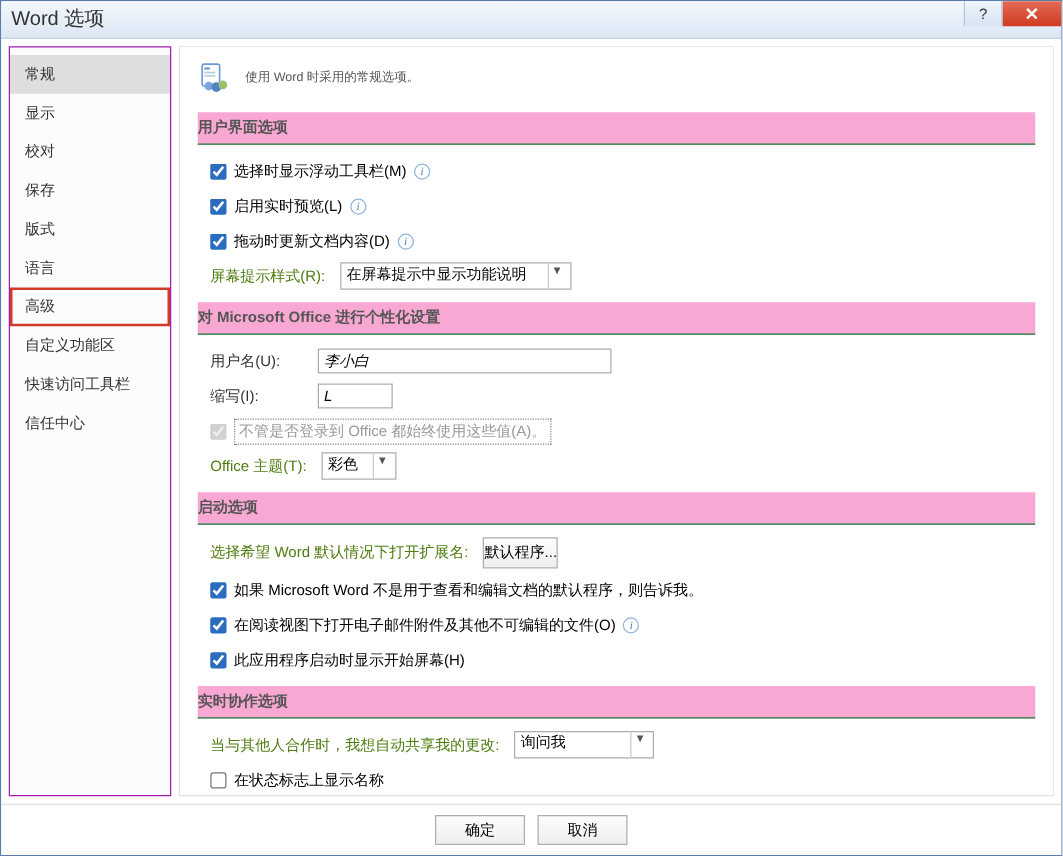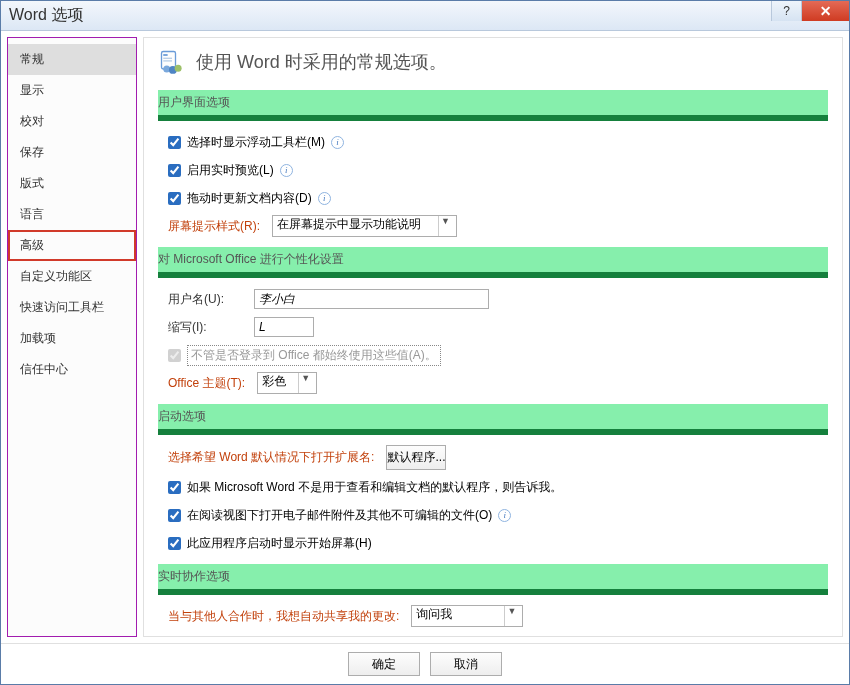--- a/index.html
+++ b/index.html
@@ -18,32 +18,32 @@
 
 .sidebar { width: 130px; background: #fcfcfc; border: 1px solid #a21caf; padding: 6px 0; }
 .sidebar .item { padding: 7px 12px; color: #333; cursor: pointer; position: relative; }
 .sidebar .item.selected { background: #dedede; }
 .sidebar .item.boxed { outline: 2px solid #d13a2a; outline-offset: -2px; }
 
 .content { flex: 1; border: 1px solid #e0e0e0; padding: 10px 14px; overflow-y: auto; background: #fff; }
 
 .header-row { display: flex; align-items: center; gap: 10px; margin-bottom: 14px; }
 .header-row .icon { width: 28px; height: 28px; }
-.header-row .txt { color: #555; font-size: 18px; }
+.header-row .txt { color: #555; font-size: 10px; }
 
 .section { margin-bottom: 10px; }
-.section-head { color: #555; font-weight: normal; padding: 4px 0; border-bottom: 6px solid #15803d; margin-bottom: 10px; font-size: 12px; background: #86efac; }
+.section-head { color: #555; font-weight: bold; padding: 4px 0; border-bottom: 1px solid #15803d; margin-bottom: 10px; font-size: 12px; background: #f9a8d4; }
 .section-body { padding-left: 10px; }
 
 .row { display: flex; align-items: center; margin-bottom: 6px; gap: 6px; min-height: 22px; }
 .row input[type=checkbox] { accent-color: #2a6dc0; width: 13px; height: 13px; }
 .row .lbl { cursor: default; }
 .row .info { width: 13px; height: 13px; border: 1px solid #8fb4e0; border-radius: 50%; display: inline-flex; align-items: center; justify-content: center; font-size: 9px; color: #4a7dc0; font-style: italic; font-family: Georgia, serif; }
 .row .fieldlabel { width: 80px; color: #333; }
-.row .fieldlabel2 { color: #c2410c; margin-right: 6px; }
+.row .fieldlabel2 { color: #4d7c0f; margin-right: 6px; }
 
 .textin { border: 1px solid #adadad; padding: 2px 4px; height: 20px; font-size: 12px; background: #fff; font-style: italic; }
 .textin.w235 { width: 235px; }
 .textin.w60 { width: 60px; }
 
 .combo { border: 1px solid #adadad; height: 22px; background: #fff; display: inline-flex; padding: 0 4px; position: relative; cursor: pointer; }
 .combo .txt { flex: 1; white-space: nowrap; }
 .combo .arrow { width: 14px; text-align: center; color: #555; font-size: 9px; border-left: 1px solid #ccc; margin-left: 6px; }
 .combo.w185 { width: 185px; }
 .combo.w60 { width: 60px; }
@@ -74,21 +74,20 @@
     <div class="sidebar">
       <div class="item selected">常规</div>
       <div class="item">显示</div>
       <div class="item">校对</div>
       <div class="item">保存</div>
       <div class="item">版式</div>
       <div class="item">语言</div>
       <div class="item boxed">高级</div>
       <div class="item">自定义功能区</div>
       <div class="item">快速访问工具栏</div>
-      <div class="item">加载项</div>
       <div class="item">信任中心</div>
     </div>
 
     <div class="content">
 
       <div class="header-row">
         <svg class="icon" viewBox="0 0 32 32">
           <rect x="4" y="4" width="16" height="20" rx="2" fill="#fdfdfd" stroke="#6a9bd8" stroke-width="1.5"></rect>
           <rect x="6" y="7" width="5" height="2" fill="#6a9bd8"></rect>
           <rect x="6" y="11" width="10" height="1.5" fill="#b7cde6"></rect>

